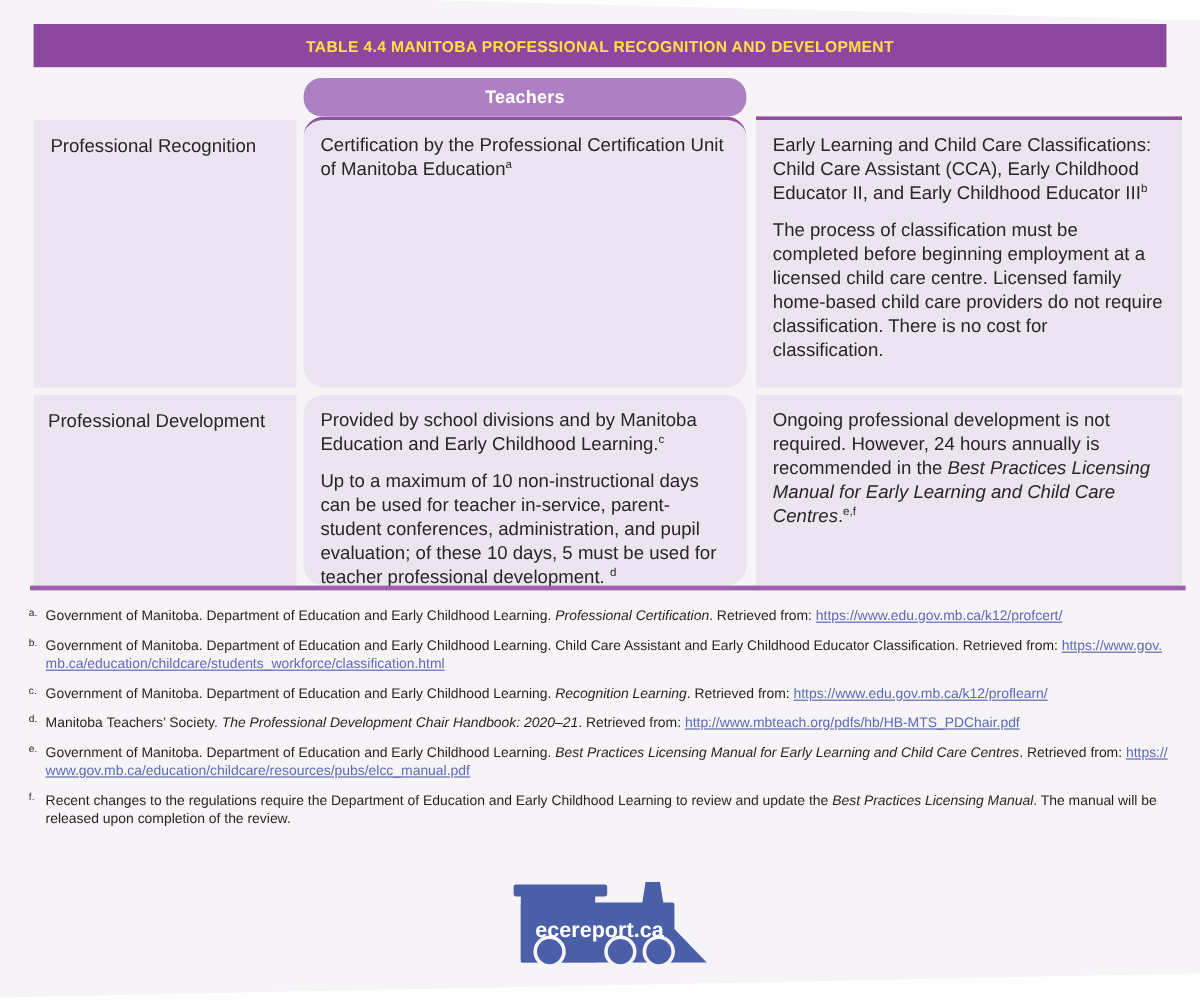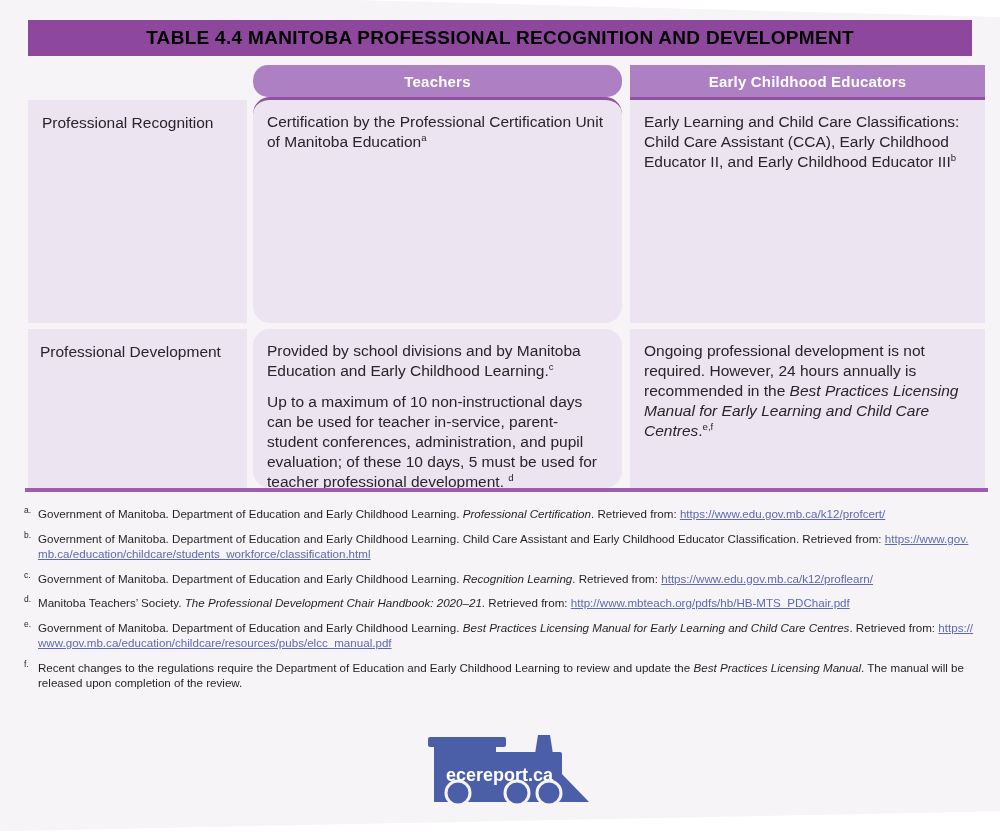--- a/index.html
+++ b/index.html
@@ -25,21 +25,21 @@
   }
   .wedge-bottom{
     position:absolute;left:0;top:800px;width:1000px;height:40px;
     background:#ffffff;clip-path:polygon(0 78%,100% 28%,100% 100%,0 100%);
   }
   .title-bar{
     position:absolute;left:28px;top:20px;width:944px;height:36px;
     background:var(--title-bar);display:flex;align-items:center;justify-content:center;
   }
   .title-bar span{
-    color:#000000;font-weight:bold;font-size:19px;letter-spacing:.3px;
+    color:#fde047;font-weight:bold;font-size:13px;letter-spacing:.3px;
   }
   .col-header{
     position:absolute;top:65px;height:32px;background:var(--column-header);
     display:flex;align-items:center;justify-content:center;
   }
   .col-header span{color:#fff;font-weight:bold;font-size:15px;letter-spacing:.2px;}
   .th-teachers{left:253px;width:369px;border-radius:15px;}
   .th-ece{left:630px;width:355px;}
   .cell{
     position:absolute;background:var(--cell-bg);box-sizing:border-box;
@@ -80,32 +80,30 @@
   <div class="wedge-top"></div>
   <div class="wedge-bottom"></div>
 
   <div class="title-bar">
     <span>TABLE 4.4 MANITOBA PROFESSIONAL RECOGNITION AND DEVELOPMENT</span>
   </div>
 
   <div class="col-header th-teachers">
     <span>Teachers</span>
   </div>
-  <div class="col-header th-ece">
-    <span>Early Childhood Educators</span>
-  </div>
 
   <div class="cell label-cell r1">
     <span>Professional Recognition</span>
   </div>
   <div class="cell body-cell r1 c-teachers">
       <p class="para"><span>Certification by the Professional Certification Unit of Manitoba Education</span><span class="sup">a</span></p>
     </div>
   <div class="cell body-cell r1 c-ece">
       <p class="para"><span>Early Learning and Child Care Classifications: Child Care Assistant (CCA), Early Childhood Educator II, and Early Childhood Educator III</span><span class="sup">b</span></p>
+      <p class="para"><span>The process of classification must be completed before beginning employment at a licensed child care centre. Licensed family home-based child care providers do not require classification. There is no cost for classification.</span></p>
     </div>
 
   <div class="cell label-cell r2">
     <span>Professional Development</span>
   </div>
   <div class="cell body-cell r2 c-teachers">
       <p class="para"><span>Provided by school divisions and by Manitoba Education and Early Childhood Learning.</span><span class="sup">c</span></p>
       <p class="para"><span>Up to a maximum of 10 non-instructional days can be used for teacher in-service, parent-student conferences, administration, and pupil evaluation; of these 10 days, 5 must be used for teacher professional development.</span><span> </span><span class="sup">d</span></p>
     </div>
   <div class="cell body-cell r2 c-ece">

